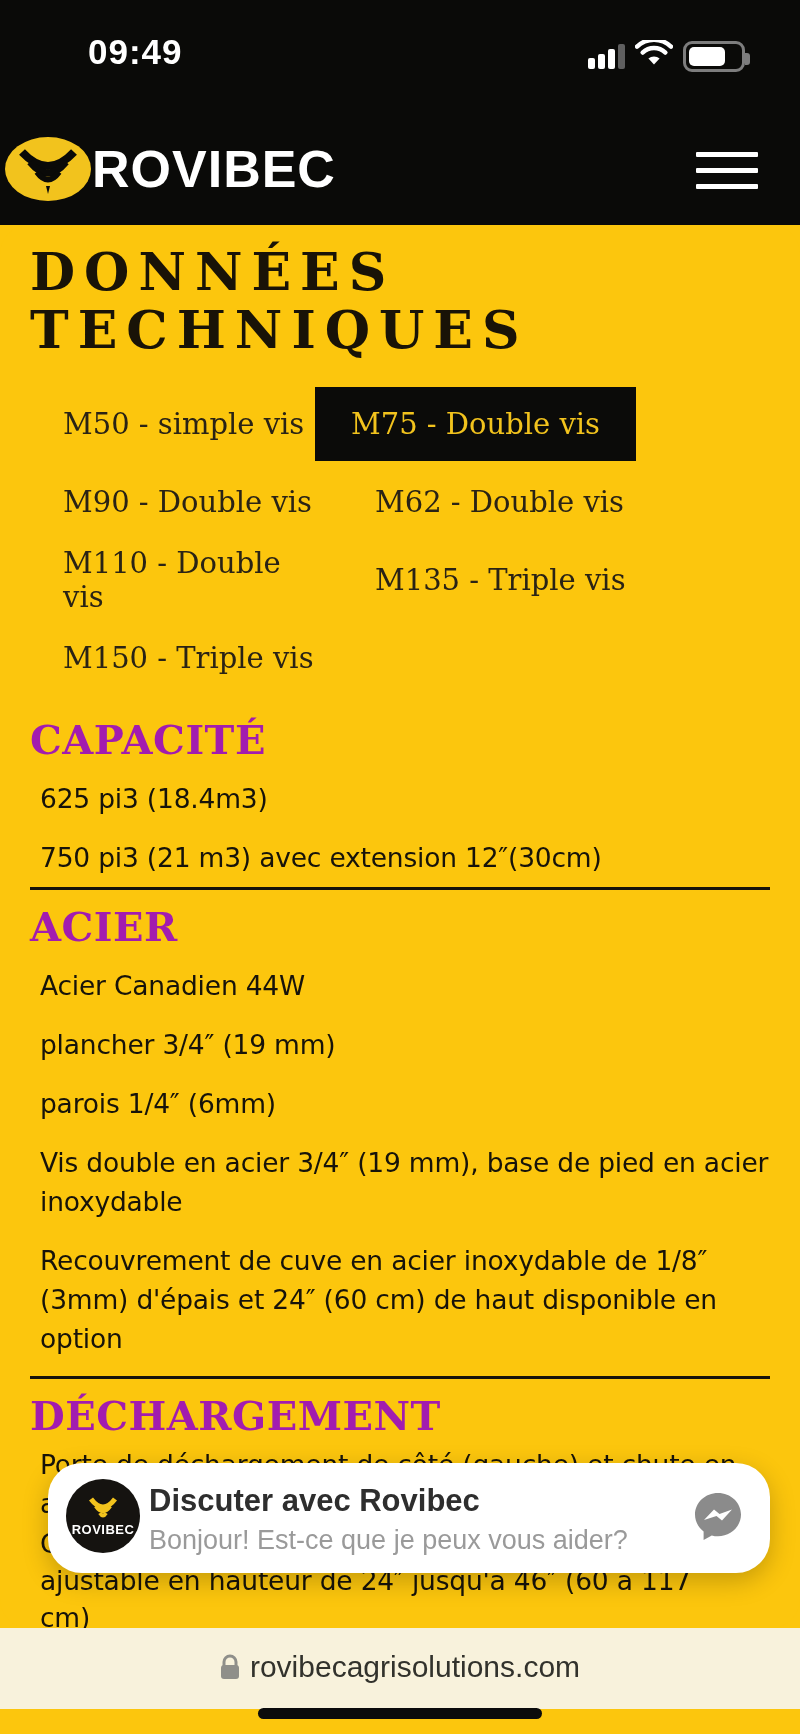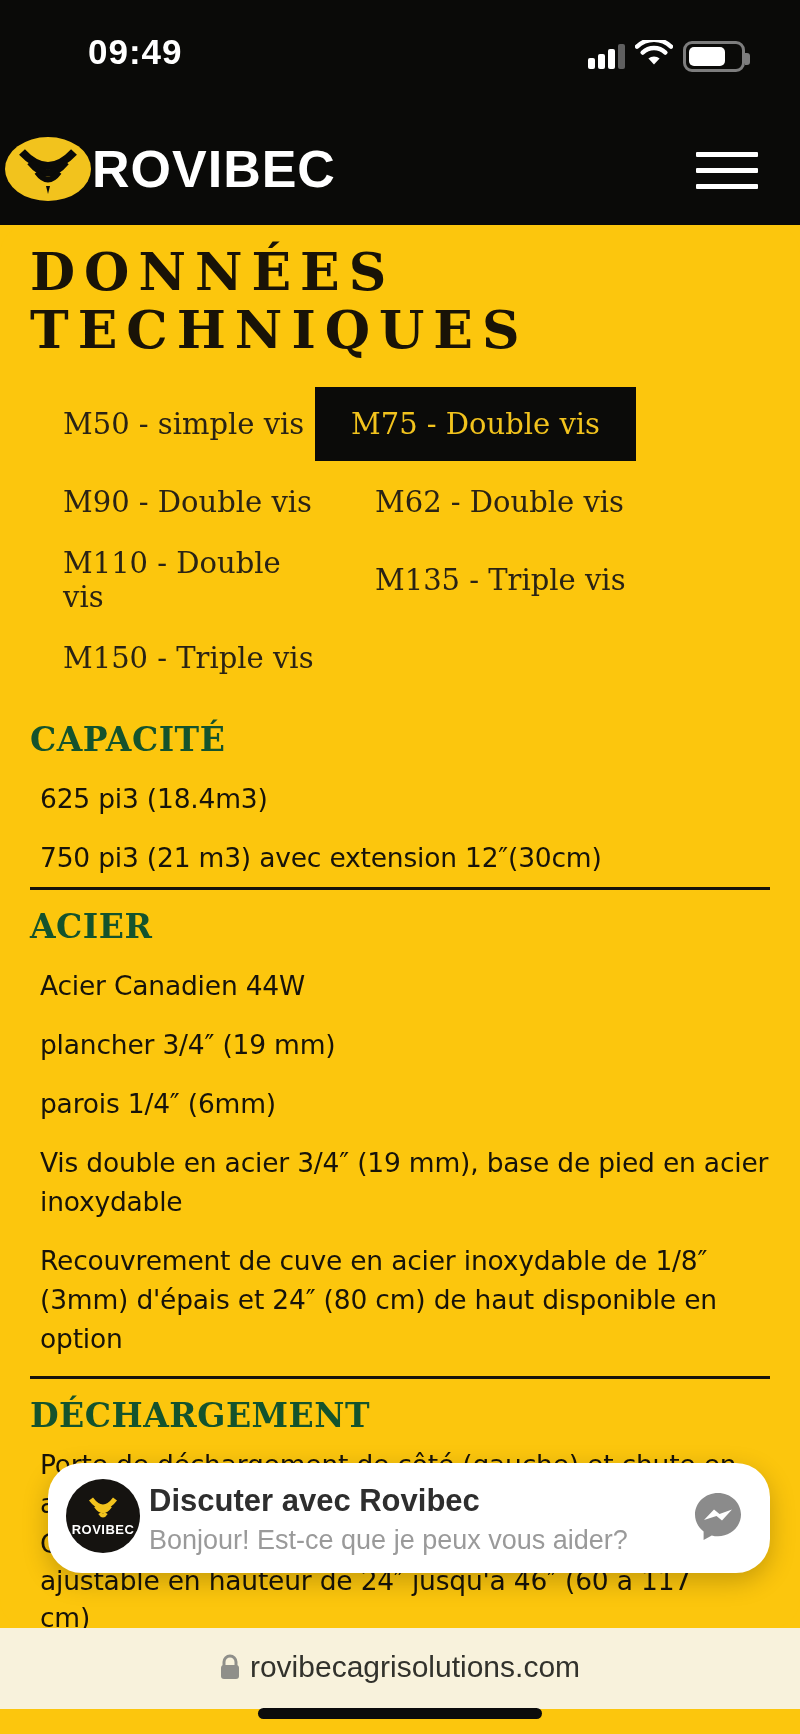--- a/index.html
+++ b/index.html
@@ -28,21 +28,21 @@
   
   .content { position:absolute; left:0; top:225px; width:800px; height:1403px; background:#fcc60d; padding:0 30px;border-radius:29px; }
   h1 { margin-top:18px; font-family:"DejaVu Serif", serif; font-weight:bold; font-size:52px; line-height:58px;
        letter-spacing:9px; color:#191307; }
   .tabs { margin-top:26px; display:grid; grid-template-columns:285px auto; }
   .tab { height:78px; display:flex; align-items:center; font-family:"DejaVu Serif", serif; font-size:29px; color:#2a2315; cursor:pointer; }
   .tab .lbl { padding-left:33px; }
   .tab.rcol .lbl { padding-left:60px; }
   .tab.active { }
   .tab.active .lbl { padding:0 36px; height:74px; display:inline-flex; align-items:center; background:#0b0b09; color:#f2c31d; }
-  h2 { font-family:"DejaVu Serif", serif; font-weight:bold; font-size:33px; line-height:38px; letter-spacing:.5px; color:#14532d; }
+  h2 { font-family:"DejaVu Serif", serif; font-weight:bold; font-size:40px; line-height:38px; letter-spacing:.5px; color:#a21caf; }
   .h-cap { margin-top:24px; } .h-acier { margin-top:18px; } .h-dech { margin-top:18px; }
   .para { margin-top:20px; font-family:"DejaVu Sans", sans-serif; font-size:26.5px; line-height:39px; color:#17130a; letter-spacing:-0.2px; }
   .para div { white-space:nowrap;margin-left:10px; }
   hr { border:none; height:3px; background:#17130a; }
   .hr1 { margin-top:10px; } .hr2 { margin-top:18px; }
   .dech-p1 { margin-top:10px; }
   .dech-p2 { margin-top:2px; line-height:37px; }
 
   
   .chat { position:absolute; left:48px; top:1463px; width:722px; height:110px; background:#ffffff; border-radius:34px;
@@ -152,21 +152,21 @@
     </div>
   <div class="para">
       <div>parois 1/4″ (6mm)</div>
     </div>
   <div class="para">
     <div>Vis double en acier 3/4″ (19 mm), base de pied en acier</div>
       <div>inoxydable</div>
   </div>
   <div class="para">
     <div>Recouvrement de cuve en acier inoxydable de 1/8″</div>
-      <div>(3mm) d'épais et 24″ (80 cm) de haut disponible en</div>
+      <div>(3mm) d'épais et 24″ (60 cm) de haut disponible en</div>
       <div>option</div>
   </div>
   <hr class="hr2">
 
   <h2 class="h-dech">DÉCHARGEMENT</h2>
   <div class="para dech-p1">
     <div>Porte de déchargement de côté (gauche) et chute en</div>
       <div>acier inoxydable en option</div>
   </div>
   <div class="para dech-p2">

